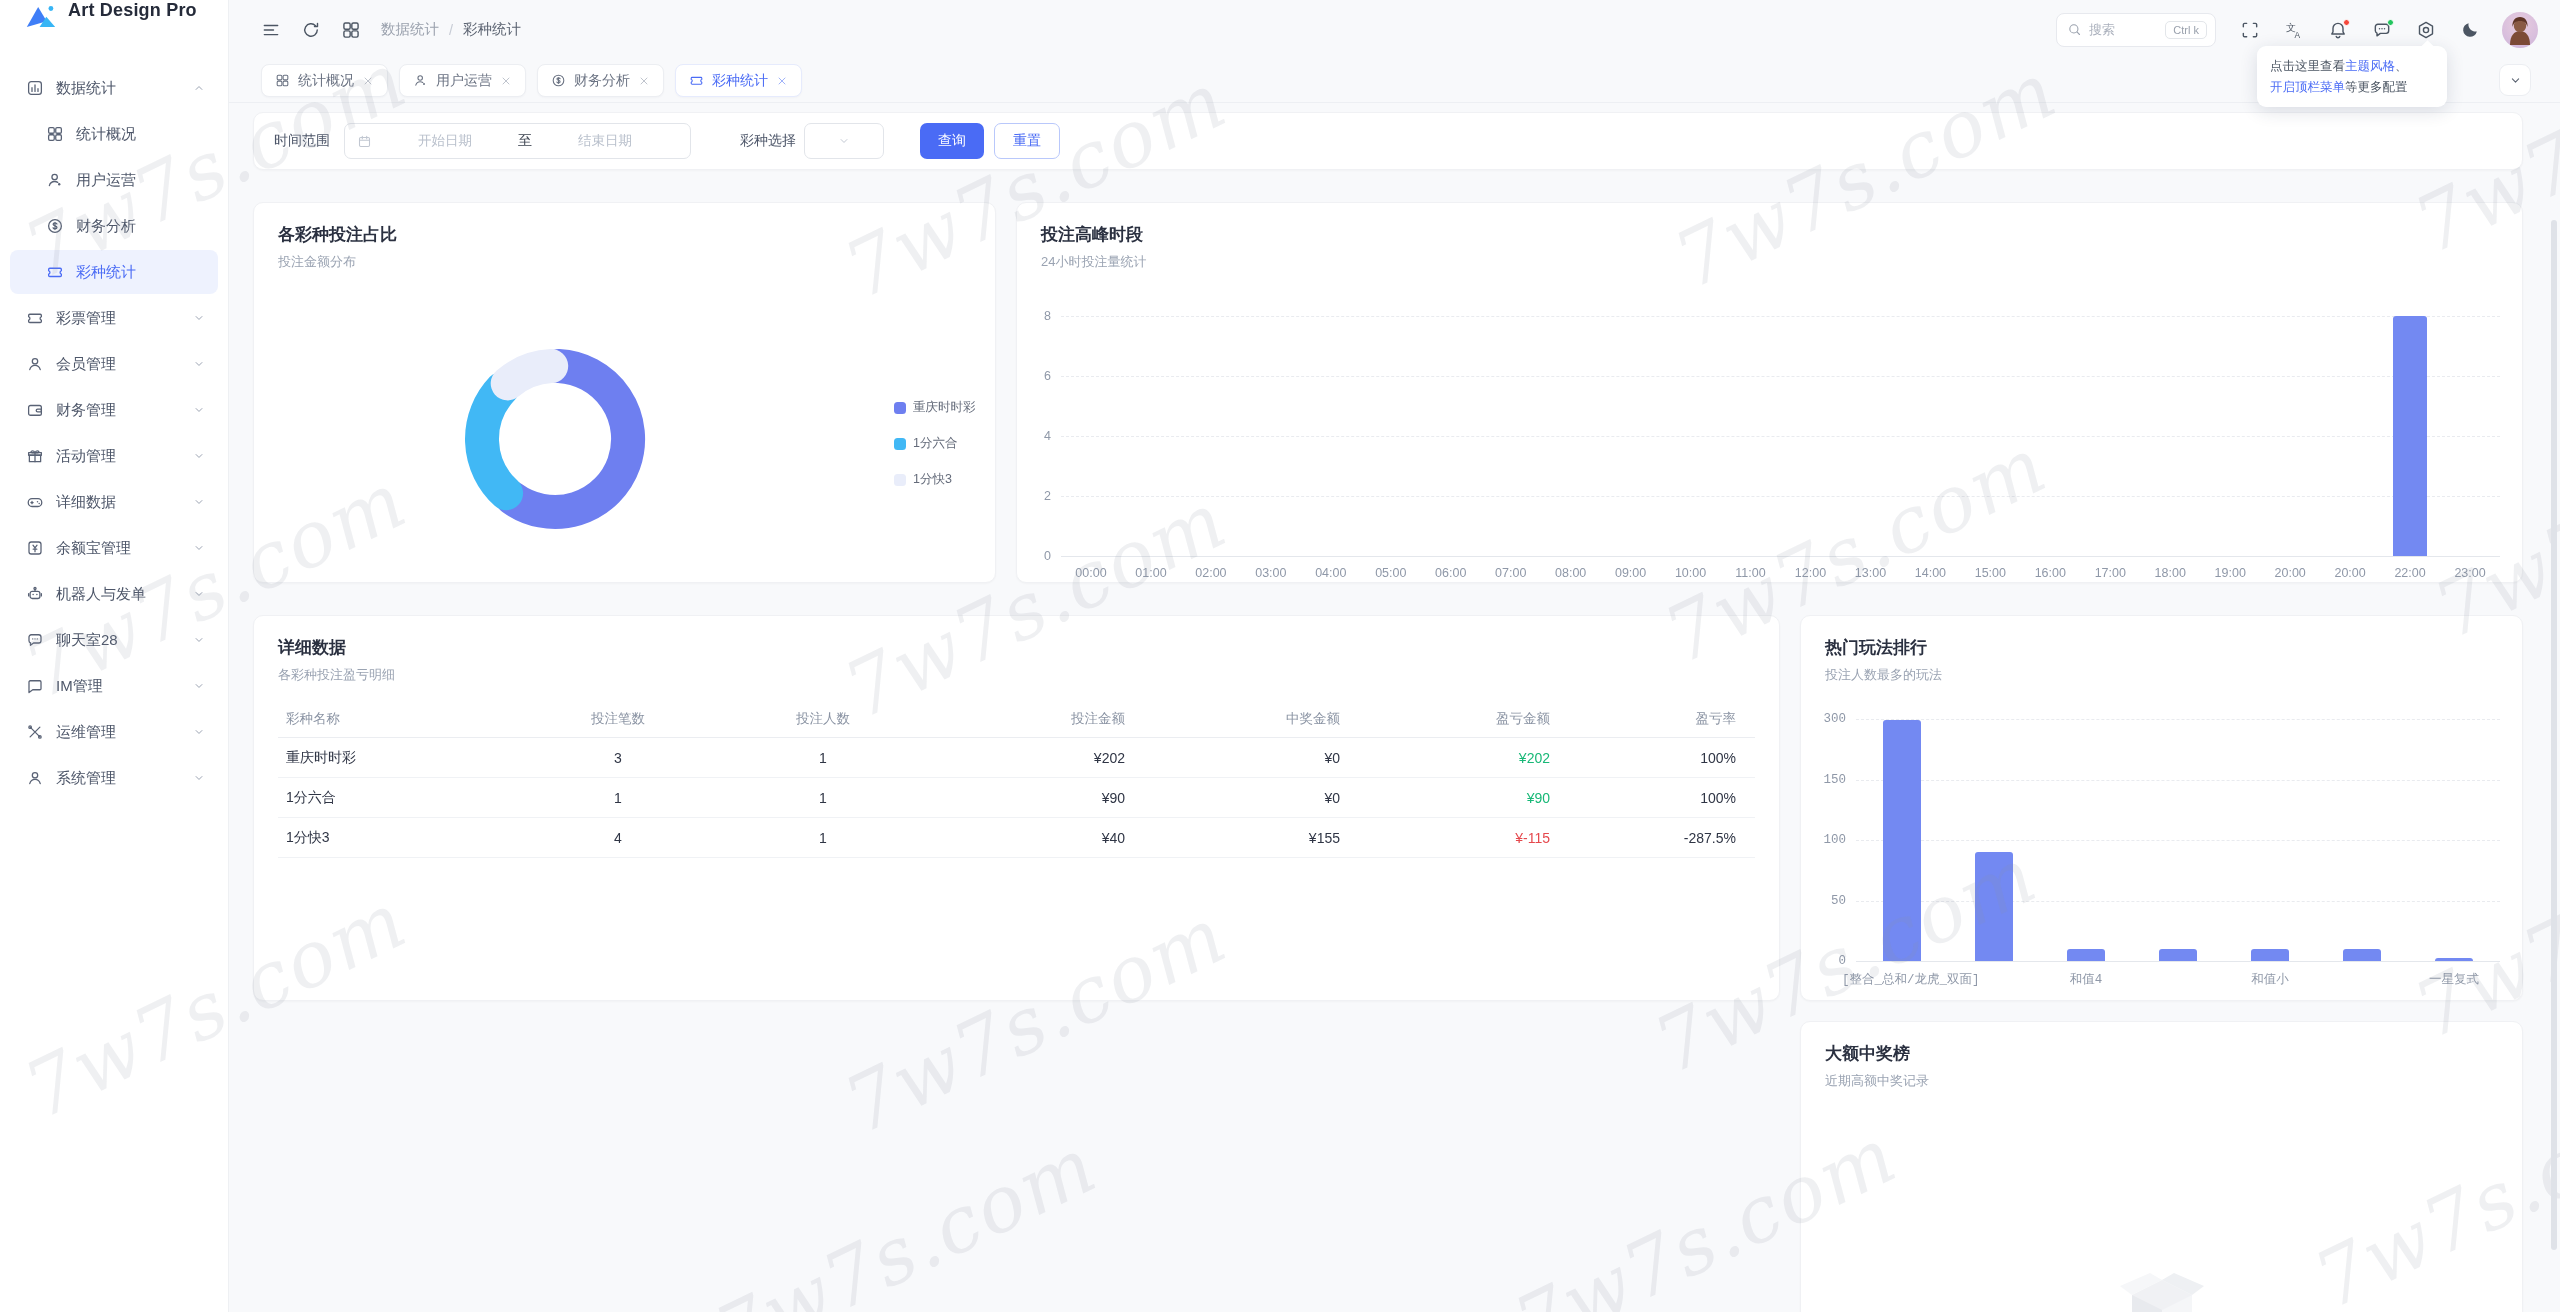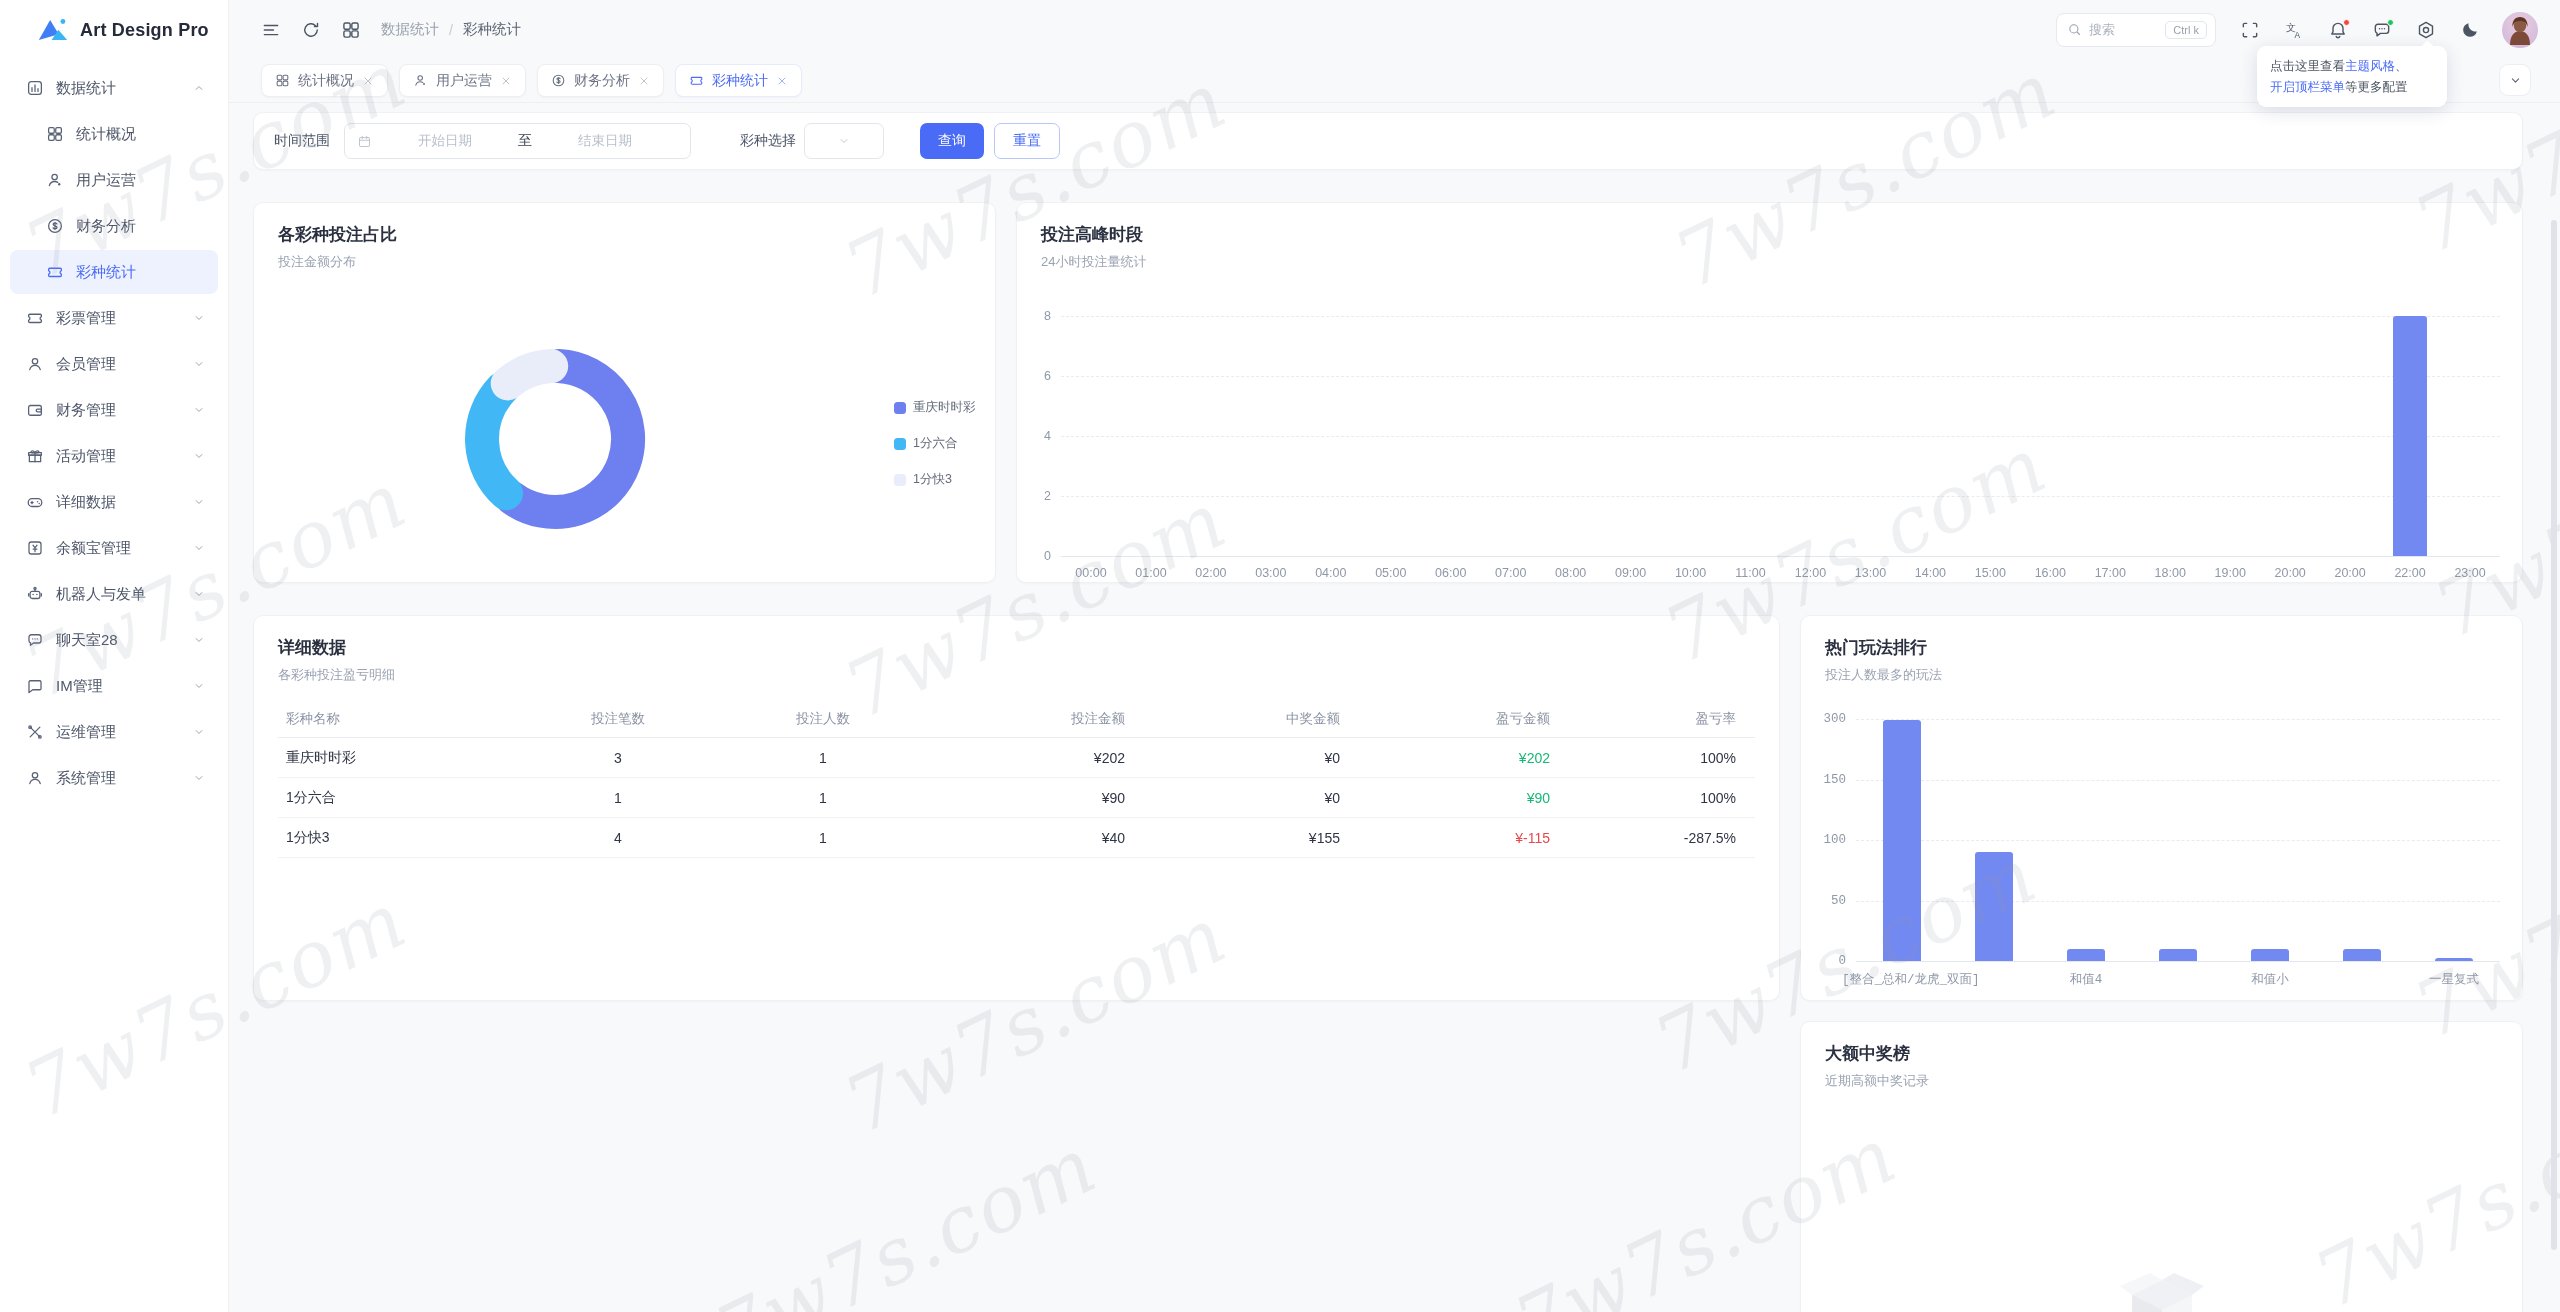--- a/index.html
+++ b/index.html
@@ -4,21 +4,21 @@
 <style>
   * { margin:0; padding:0; box-sizing:border-box; }
   html,body { width:2560px; height:1312px; overflow:hidden; background:#f8f9fb;
     font-family:"Liberation Sans","DejaVu Sans",sans-serif; color:#333; }
 
   svg.ic { fill:none; stroke:currentColor; stroke-width:1.7; stroke-linecap:round; stroke-linejoin:round; }
 
   
   .sidebar { position:absolute; left:0; top:0; width:229px; height:1312px; background:#ffffff;
     border-right:1px solid #eef0f3; z-index:5; }
-  .logo { display:flex; align-items:center; gap:10px; height:60px; padding-left:36px; }
+  .logo { display:flex; gap:10px; height:60px; padding-left:24px; }
   .logo-title { font-size:18px; font-weight:700; color:#252b3a; letter-spacing:.2px; }
   .nav { padding:6px 10px; }
   .mi { position:relative; display:flex; align-items:center; gap:12px; height:44px; margin-bottom:2px;
     padding-left:16px; border-radius:8px; font-size:15px; color:#4d5669; cursor:pointer; }
   .mi .ic { width:18px; height:18px; color:#596275; flex:0 0 auto; }
   .mi.child { padding-left:36px; }
   .mi .chev { position:absolute; right:12px; width:14px; height:14px; color:#9aa2b1; }
   .mi .chev.up { transform:rotate(180deg); }
   .mi.active { background:#eef2fe; color:#4a6bf5; }
   .mi.active .ic { color:#4a6bf5; }

